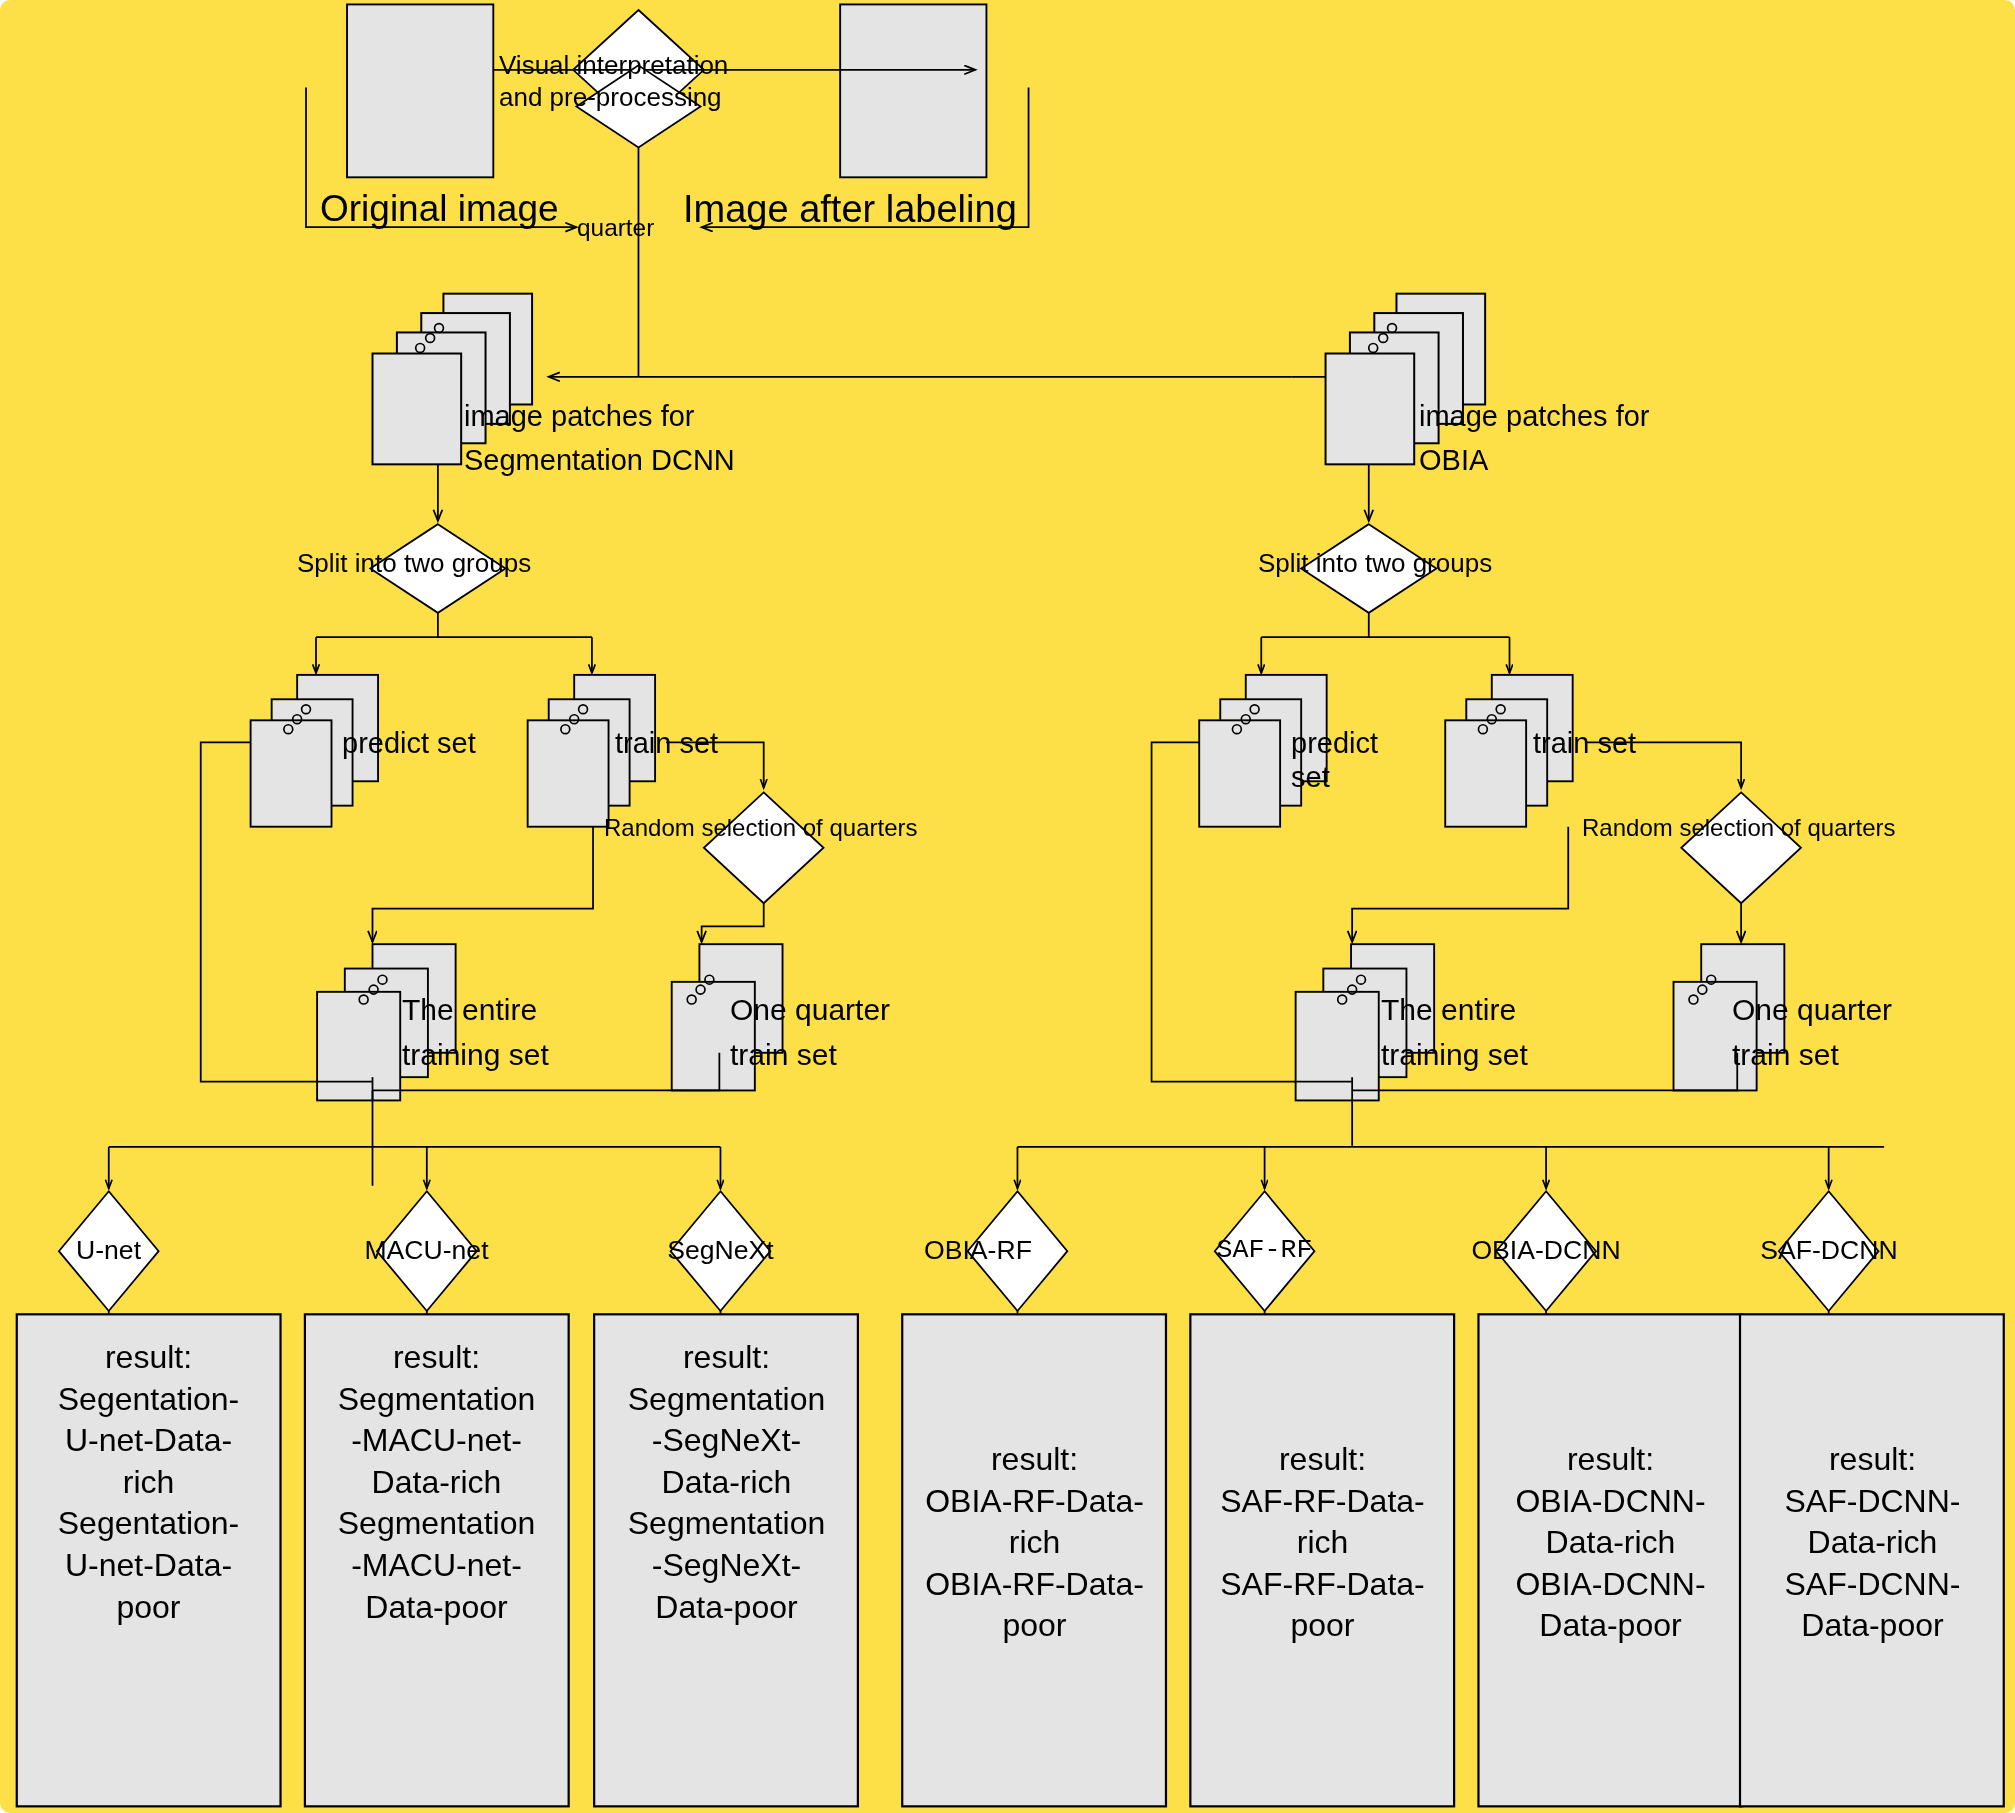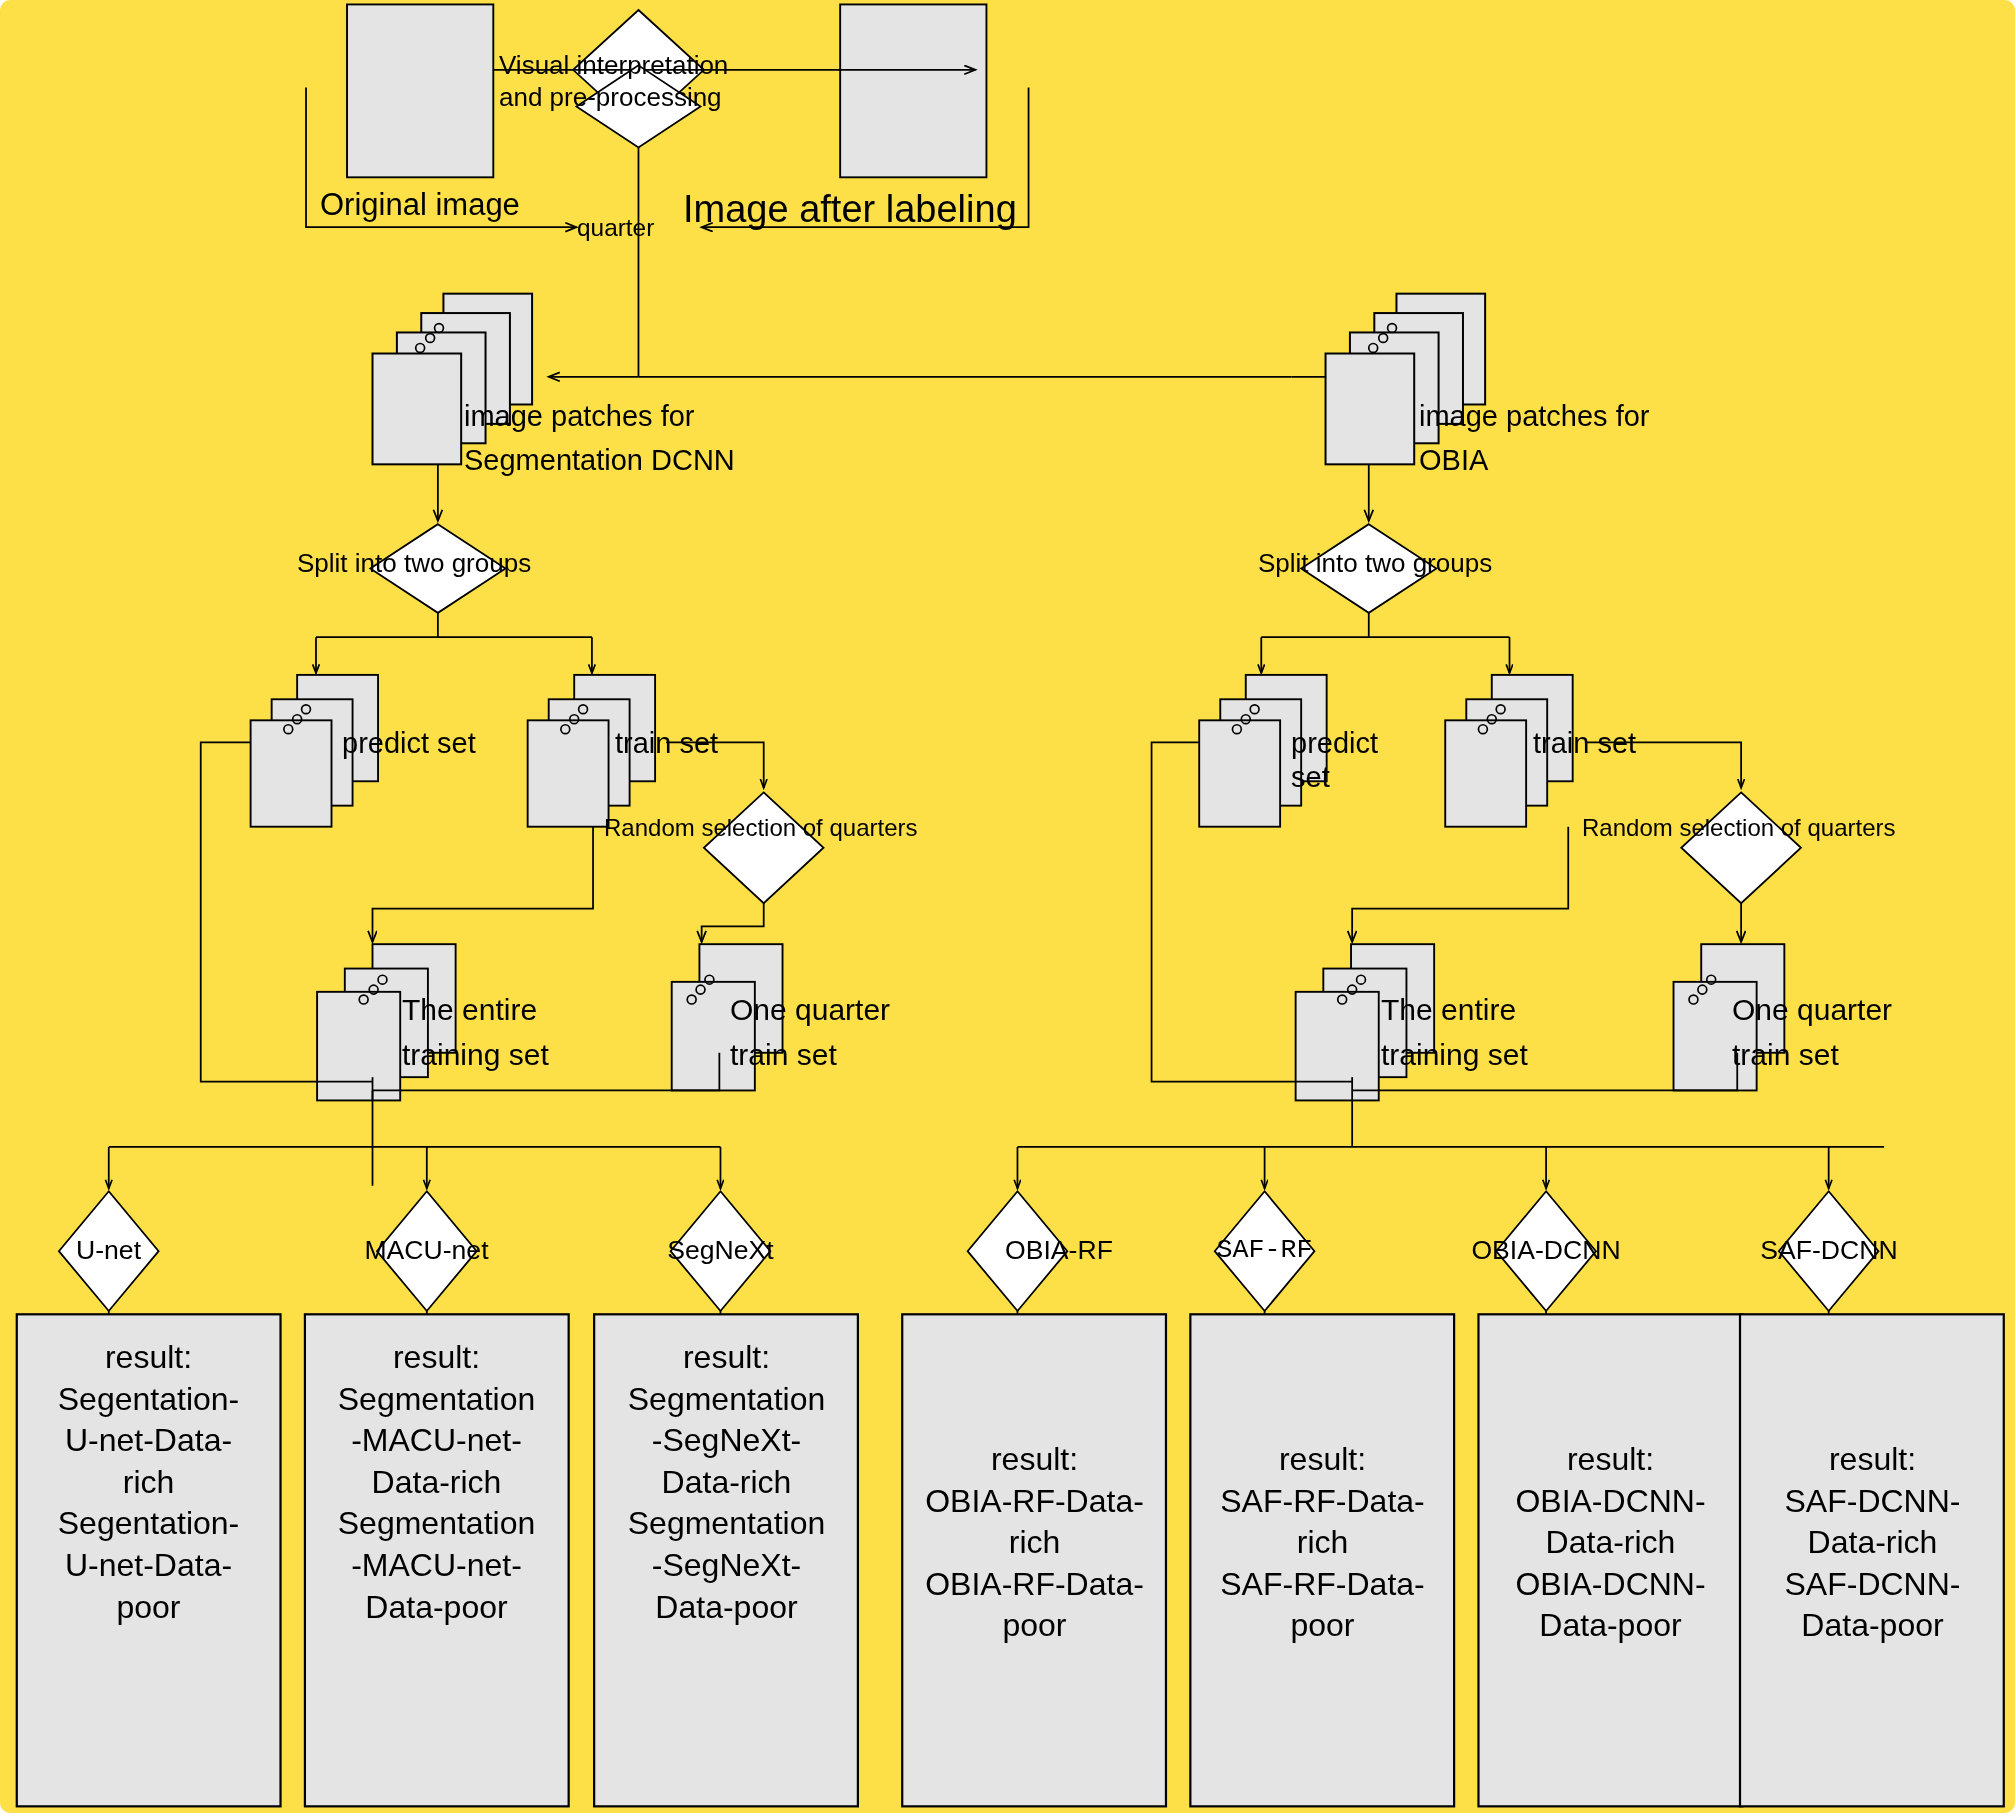--- a/index.html
+++ b/index.html
@@ -230,21 +230,21 @@
       <rect x="1628" y="2372" width="476" height="888" fill="#E4E4E4" stroke="#000" stroke-width="4"></rect>
       <rect x="2148" y="2372" width="476" height="888" fill="#E4E4E4" stroke="#000" stroke-width="4"></rect>
       <rect x="2668" y="2372" width="476" height="888" fill="#E4E4E4" stroke="#000" stroke-width="4"></rect>
       <rect x="3140" y="2372" width="476" height="888" fill="#E4E4E4" stroke="#000" stroke-width="4"></rect>
     </g>
   </svg>
 
   <div class="lbl" style="left:499px;top:50px;font-size:26px;">Visual interpretation</div>
   <div class="lbl" style="left:499px;top:82px;font-size:26px;">and pre-processing</div>
 
-  <div class="lbl" style="left:320px;top:187px;font-size:31px;">Original image</div>
+  <div class="lbl" style="left:320px;top:187px;font-size:37px;">Original image</div>
   <div class="lbl" style="left:683px;top:187px;font-size:38px;">Image after labeling</div>
   <div class="lbl" style="left:577px;top:214px;font-size:24.4px;">quarter</div>
 
   <div class="lbl" style="left:464px;top:399px;font-size:29px;">image patches for</div>
   <div class="lbl" style="left:464px;top:443px;font-size:29px;">Segmentation DCNN</div>
 
   <div class="lbl" style="left:297px;top:548px;font-size:26px;">Split into two groups</div>
 
   <div class="lbl" style="left:342px;top:726px;font-size:29px;">predict set</div>
   <div class="lbl" style="left:615px;top:726px;font-size:29px;">train set</div>
@@ -271,21 +271,21 @@
   <div class="lbl" style="left:1533px;top:726px;font-size:29px;">train set</div>
 
   <div class="lbl" style="left:1582px;top:814px;font-size:24px;">Random selection of quarters</div>
 
   <div class="lbl" style="left:1381px;top:992px;font-size:30px;">The entire</div>
   <div class="lbl" style="left:1381px;top:1037px;font-size:30px;">training set</div>
 
   <div class="lbl" style="left:1732px;top:992px;font-size:30px;">One quarter</div>
   <div class="lbl" style="left:1732px;top:1037px;font-size:30px;">train set</div>
 
-  <div class="lbl ctr" style="left:987px;top:1235px;width:144px;font-size:26.6px;">OBIA-RF</div>
+  <div class="lbl ctr" style="left:906px;top:1235px;width:144px;font-size:26.6px;">OBIA-RF</div>
   <div class="lbl ctr" style="left:1198px;top:1235px;width:133px;font-size:26.6px;font-family:Liberation Mono, monospace;">SAF-RF</div>
   <div class="lbl ctr" style="left:1463px;top:1235px;width:166px;font-size:26.6px;">OBIA-DCNN</div>
   <div class="lbl ctr" style="left:1747px;top:1235px;width:164px;font-size:26.6px;">SAF-DCNN</div>
 
   <div class="resulttext" style="left:22px;top:1337px;width:253px;font-size:32px;">
       <div>result:</div>
       <div>Segentation-</div>
       <div>U-net-Data-</div>
       <div>rich</div>
       <div>Segentation-</div>

